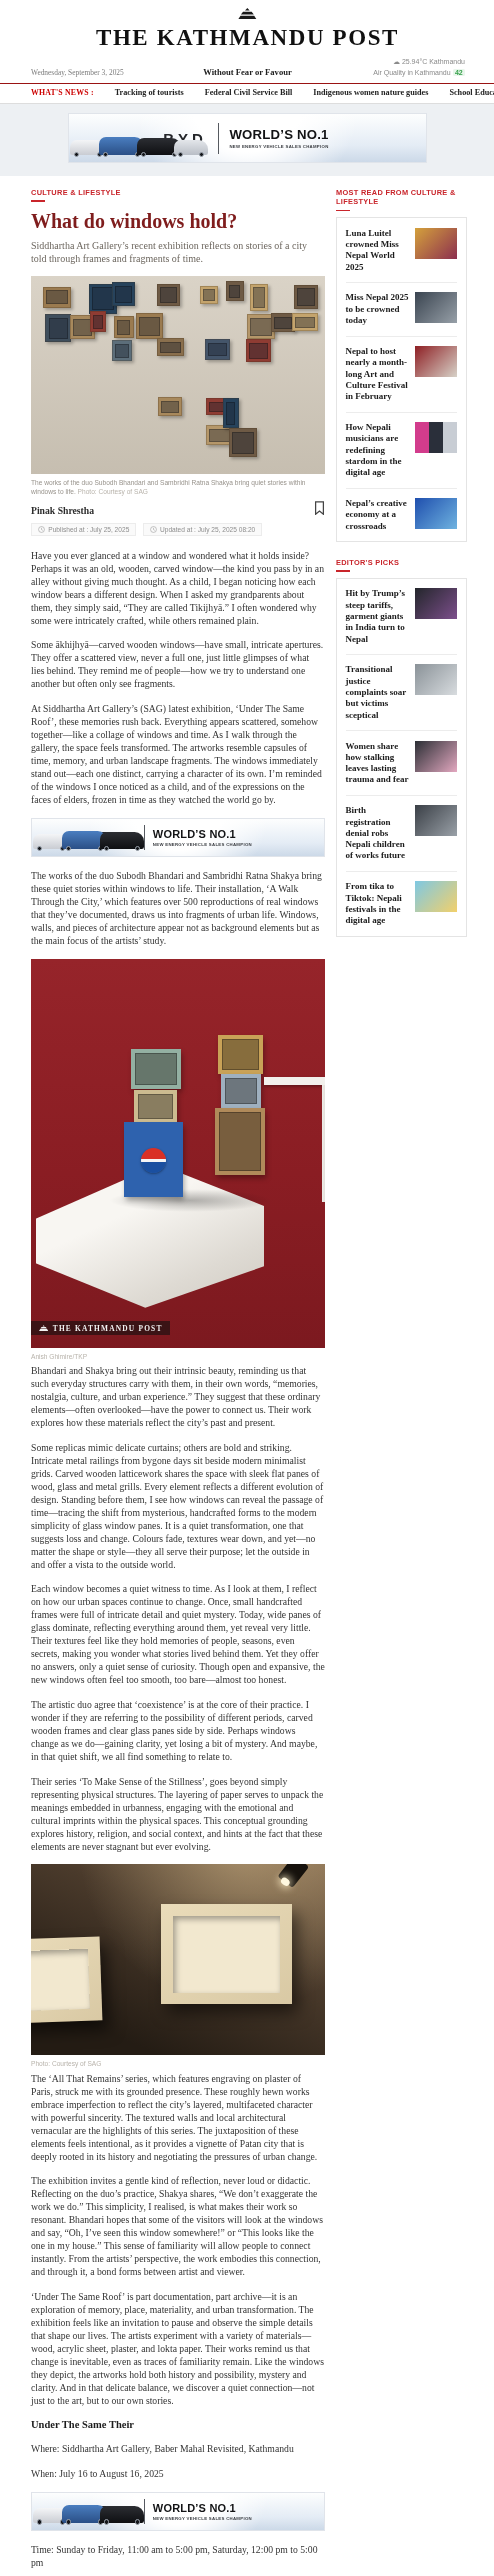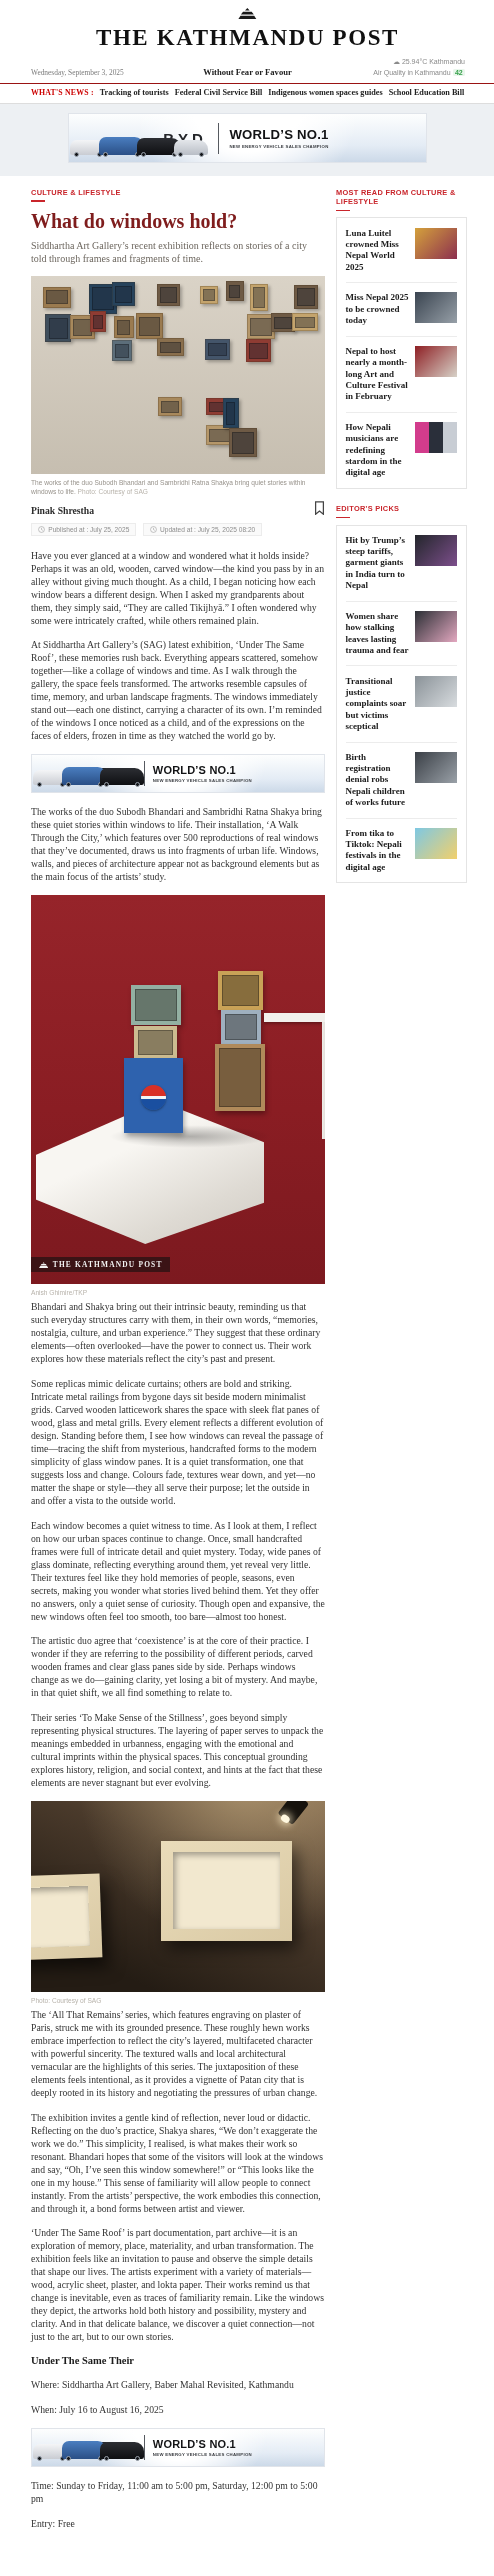--- a/index.html
+++ b/index.html
@@ -10,21 +10,21 @@
   
   .site-header{position:relative;padding:7.8px 0 4.7px}
   .masthead{text-align:center}
   .logo-icon{display:block;margin:0 auto 1.6px}
   .masthead-title{font:600 23px/25px var(--serif);letter-spacing:1.6px;color:#111}
   .tagline{font:700 8.6px/11px var(--serif);color:#222;margin-top:17px}
   .hdr-date{position:absolute;left:31px;bottom:6.2px;font:400 7.4px var(--serif);color:#7c7c7c}
   .hdr-weather{position:absolute;right:30px;bottom:4.7px;text-align:right;font:400 7px var(--sans);color:#8a8a8a;line-height:11px}
   .aqi{color:#35a049;font-weight:700;background:#e9f6ec;padding:0 2.3px;border-radius:1.6px}
   .red-rule{border-top:0.8px solid #9a1313}
-  .whats-news{display:flex;align-items:flex-start;gap:6px;padding:4.7px 31px 5.4px;border-bottom:0.8px solid #ddd;white-space:nowrap;overflow:hidden}
+  .whats-news{display:flex;align-items:flex-start;gap:21px;padding:4.7px 31px 5.4px;border-bottom:0.8px solid #ddd;white-space:nowrap;overflow:hidden}
   .wn-label{color:#c00;font:700 7.8px var(--serif);letter-spacing:0.2px}
   .wn-item{font:700 8.2px var(--serif);color:#222}
 
   
   .ad-strip{background:#edf0f3;padding:9.3px 0 12.4px;text-align:center}
   .byd-ad{position:relative;display:flex;align-items:center;justify-content:center;gap:11px;width:359px;height:50px;margin:0 auto;padding:0 14px;background:radial-gradient(circle at 50% -40%,#fff 30%,transparent 60%),linear-gradient(180deg,#fdfefe 0%,#e4ecf5 65%,#ccd9e8 100%);border:0.8px solid #e0e4ea;overflow:hidden}
   .byd-ad.inline{width:294px;height:39px;margin:1.6px 0 12.4px;gap:7.8px}
   .ad-cars{position:absolute;left:7.8px;bottom:7px;display:flex;align-items:flex-end}
   .car{position:relative;height:15px;border-radius:7px 9.3px 2.3px 2.3px;margin-left:-7px}
   .car i{position:absolute;bottom:-2.3px;width:5.4px;height:5.4px;border-radius:50%;background:#14161a;border:0.8px solid #9aa2ac}
@@ -125,21 +125,21 @@
     <div><span>☁</span> <span>25.94°C Kathmandu</span></div>
     <div><span>Air Quality in Kathmandu</span> <span class="aqi">42</span></div>
   </div>
 </header>
 <div class="red-rule"></div>
 
 <nav class="whats-news">
   <span class="wn-label">WHAT'S NEWS :</span>
   <a class="wn-item">Tracking of tourists</a>
   <a class="wn-item">Federal Civil Service Bill</a>
-  <a class="wn-item">Indigenous women spaces guides</a>
+  <a class="wn-item">Indigenous women nature guides</a>
   <a class="wn-item">School Education Bill</a>
 
 </nav>
 
 <div class="ad-strip">
   <div class="byd-ad">
     <div class="ad-cars">
       <div class="car c1">
           <i></i>
           <i></i>
@@ -226,20 +226,21 @@
           <svg width="7" height="7" viewBox="0 0 10 10">
               <circle cx="5" cy="5" r="4.2" fill="none" stroke="#aaa"></circle>
               <path d="M5 2.6v2.6l1.8 1" fill="none" stroke="#aaa"></path>
             </svg>
           <span>Updated at : July 25, 2025 08:20</span>
         </span>
       </div>
     </div>
 
     <p class="body">Have you ever glanced at a window and wondered what it holds inside? Perhaps it was an old, wooden, carved window—the kind you pass by in an alley without giving much thought. As a child, I began noticing how each window bears a different design. When I asked my grandparents about them, they simply said, “They are called Tikijhyā.” I often wondered why some were intricately crafted, while others remained plain.</p>
+    <p class="body">Some ākhijhyā—carved wooden windows—have small, intricate apertures. They offer a scattered view, never a full one, just little glimpses of what lies behind. They remind me of people—how we try to understand one another but often only see fragments.</p>
     <p class="body">At Siddhartha Art Gallery’s (SAG) latest exhibition, ‘Under The Same Roof’, these memories rush back. Everything appears scattered, somehow together—like a collage of windows and time. As I walk through the gallery, the space feels transformed. The artworks resemble capsules of time, memory, and urban landscape fragments. The windows immediately stand out—each one distinct, carrying a character of its own. I’m reminded of the windows I once noticed as a child, and of the expressions on the faces of elders, frozen in time as they watched the world go by.</p>
 
     <div class="byd-ad inline">
       <div class="ad-cars">
         <div class="car c1">
             <i></i>
             <i></i>
           </div>
         <div class="car c2">
             <i></i>
@@ -345,39 +346,43 @@
           <span class="side-thumb" style="background:linear-gradient(135deg,#3a4450,#97a0a8)"></span>
         </a>
         <a class="side-item">
           <span class="side-title">Nepal to host nearly a month-long Art and Culture Festival in February</span>
           <span class="side-thumb" style="background:linear-gradient(135deg,#8e1f24,#d7d2c8)"></span>
         </a>
         <a class="side-item">
           <span class="side-title">How Nepali musicians are redefining stardom in the digital age</span>
           <span class="side-thumb" style="background:linear-gradient(90deg,#d23c8c 33%,#2a2f3a 33% 66%,#c8cdd4 66%)"></span>
         </a>
+        <a class="side-item">
+          <span class="side-title">Nepal’s creative economy at a crossroads</span>
+          <span class="side-thumb" style="background:linear-gradient(135deg,#1f4fae,#6fb3e0)"></span>
+        </a>
       </div>
     </section>
 
     <section class="side-sec">
       <div class="sec-label">EDITOR'S PICKS</div>
       <div class="side-card">
         <a class="side-item">
           <span class="side-title">Hit by Trump’s steep tariffs, garment giants in India turn to Nepal</span>
           <span class="side-thumb" style="background:linear-gradient(135deg,#23262b,#7d4f8c)"></span>
         </a>
         <a class="side-item">
+          <span class="side-title">Transitional justice complaints soar but victims sceptical</span>
+          <span class="side-thumb" style="background:linear-gradient(135deg,#8a9298,#d8dcdf)"></span>
+        </a>
+        <a class="side-item">
           <span class="side-title">Women share how stalking leaves lasting trauma and fear</span>
           <span class="side-thumb" style="background:linear-gradient(135deg,#2b2f35,#e3a8c0)"></span>
         </a>
         <a class="side-item">
-          <span class="side-title">Transitional justice complaints soar but victims sceptical</span>
-          <span class="side-thumb" style="background:linear-gradient(135deg,#8a9298,#d8dcdf)"></span>
-        </a>
-        <a class="side-item">
           <span class="side-title">Birth registration denial robs Nepali children of works future</span>
           <span class="side-thumb" style="background:linear-gradient(135deg,#3a3f46,#9aa1a8)"></span>
         </a>
         <a class="side-item">
           <span class="side-title">From tika to Tiktok: Nepali festivals in the digital age</span>
           <span class="side-thumb" style="background:linear-gradient(135deg,#7ec8e3,#f2d06b)"></span>
         </a>
       </div>
     </section>
 

